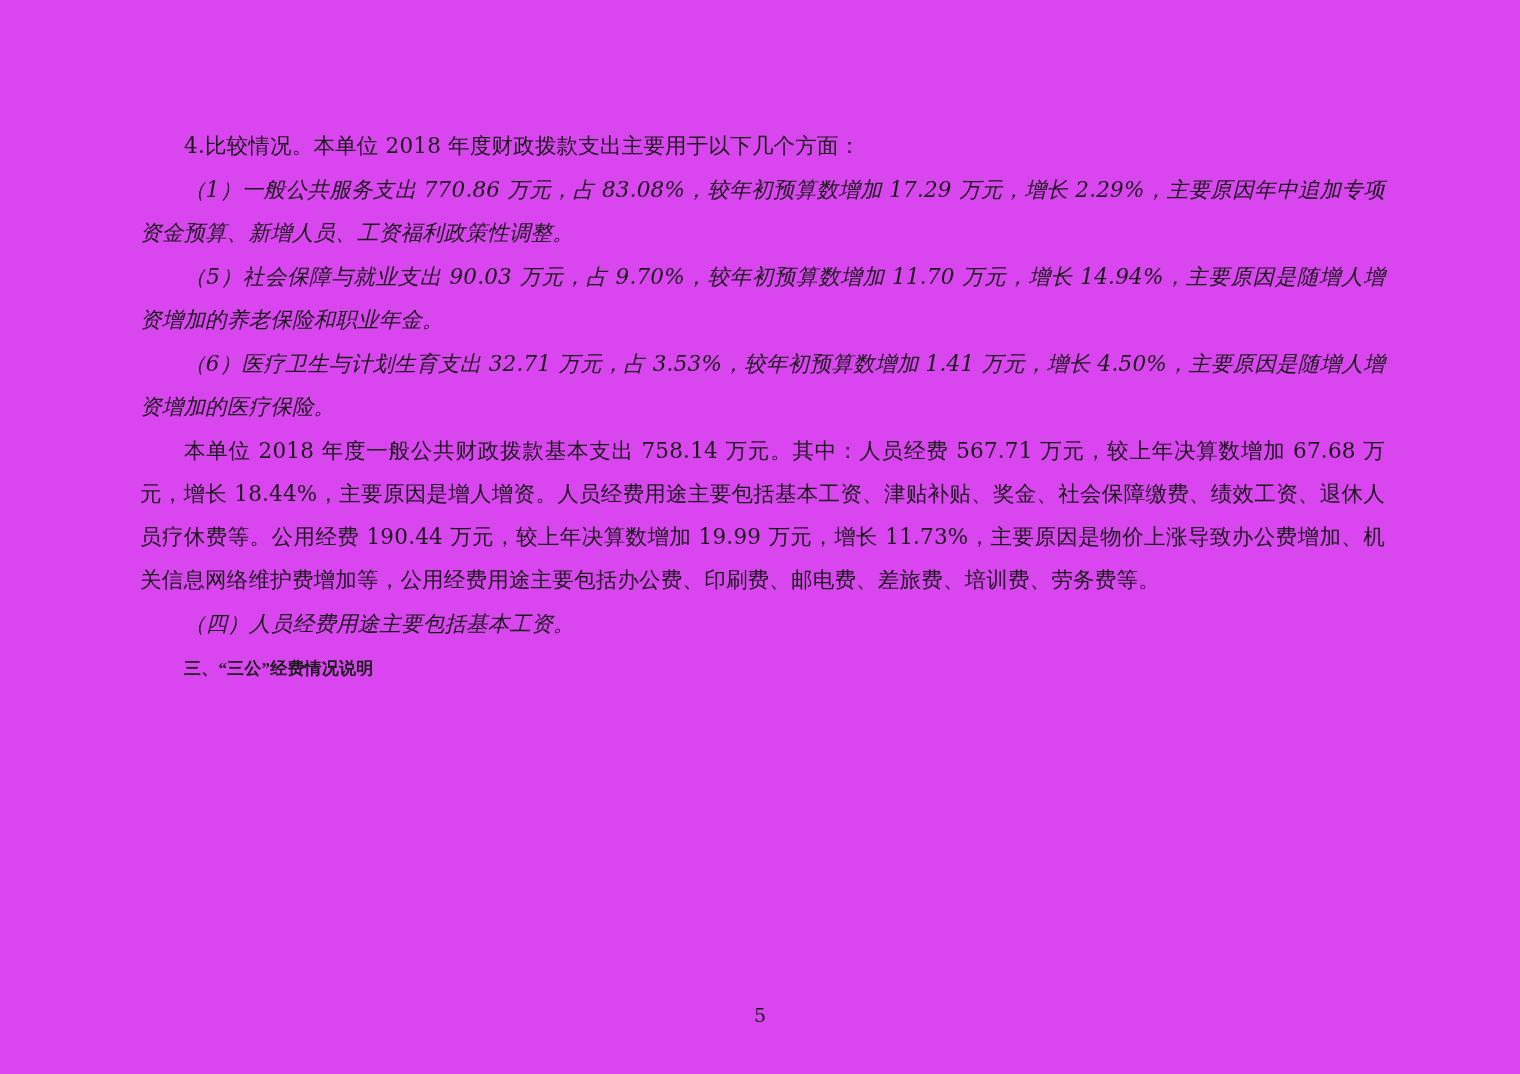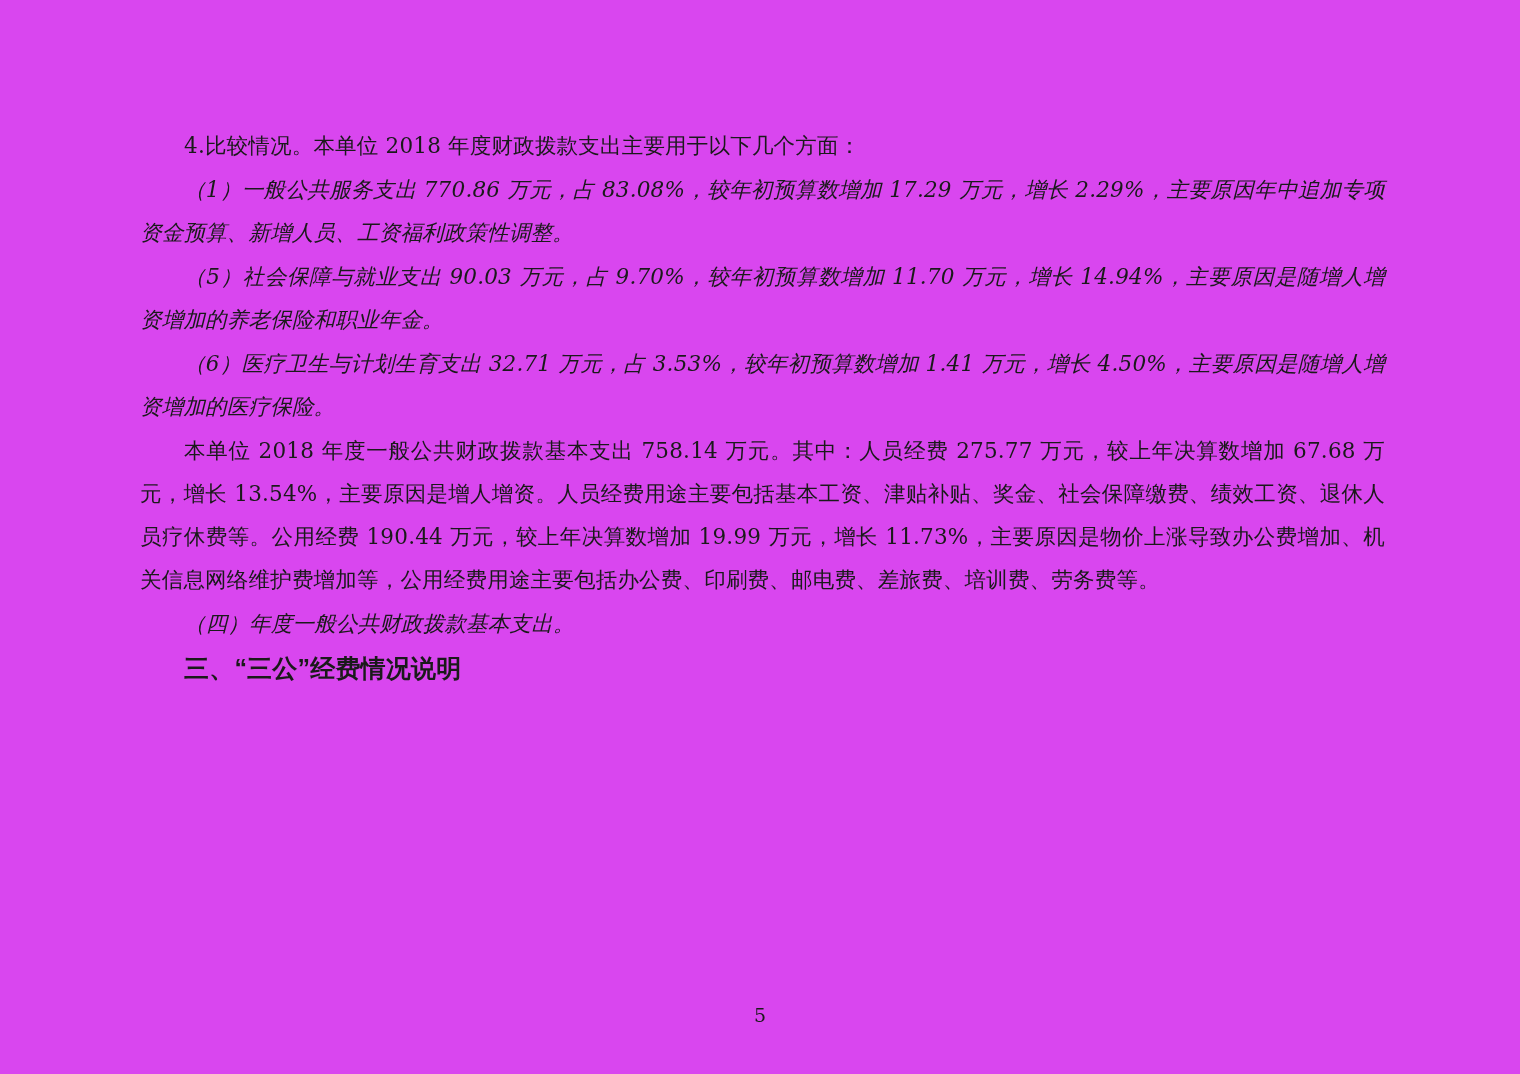--- a/index.html
+++ b/index.html
@@ -35,22 +35,22 @@
   .indent {
     text-indent: 44px;
   }
   .indent-paren {
     text-indent: 44px;
     font-style: italic;
   }
   .heading {
     font-weight: bold;
     text-indent: 44px;
-    font-family: Liberation Sans, sans-serif;
-    font-size: 25px;
+    font-family: Liberation Serif, serif;
+    font-size: 17px;
     line-height: 43px;
     margin-top: 2px;
   }
   .pagenum {
     position: absolute;
     left: 0;
     right: 0;
     top: 1004px;
     text-align: center;
     font-size: 19px;
@@ -61,20 +61,20 @@
 </head>
 <body>
 
 <div class="page">
   <div class="content">
 
     <p class="indent">4.比较情况。本单位 2018 年度财政拨款支出主要用于以下几个方面：</p>
     <p class="indent-paren">（1）一般公共服务支出 770.86 万元，占 83.08%，较年初预算数增加 17.29 万元，增长 2.29%，主要原因年中追加专项资金预算、新增人员、工资福利政策性调整。</p>
     <p class="indent-paren">（5）社会保障与就业支出 90.03 万元，占 9.70%，较年初预算数增加 11.70 万元，增长 14.94%，主要原因是随增人增资增加的养老保险和职业年金。</p>
     <p class="indent-paren">（6）医疗卫生与计划生育支出 32.71 万元，占 3.53%，较年初预算数增加 1.41 万元，增长 4.50%，主要原因是随增人增资增加的医疗保险。</p>
-    <p class="indent">本单位 2018 年度一般公共财政拨款基本支出 758.14 万元。其中：人员经费 275.77 万元，较上年决算数增加 67.68 万元，增长 13.54%，主要原因是增人增资。人员经费用途主要包括基本工资、津贴补贴、奖金、社会保障缴费、绩效工资、退休人员疗休费等。公用经费 190.44 万元，较上年决算数增加 19.99 万元，增长 11.73%，主要原因是物价上涨导致办公费增加、机关信息网络维护费增加等，公用经费用途主要包括办公费、印刷费、邮电费、差旅费、培训费、劳务费等。</p>
-    <p class="indent-paren">（四）年度一般公共财政拨款基本支出。</p>
+    <p class="indent">本单位 2018 年度一般公共财政拨款基本支出 758.14 万元。其中：人员经费 567.71 万元，较上年决算数增加 67.68 万元，增长 18.44%，主要原因是增人增资。人员经费用途主要包括基本工资、津贴补贴、奖金、社会保障缴费、绩效工资、退休人员疗休费等。公用经费 190.44 万元，较上年决算数增加 19.99 万元，增长 11.73%，主要原因是物价上涨导致办公费增加、机关信息网络维护费增加等，公用经费用途主要包括办公费、印刷费、邮电费、差旅费、培训费、劳务费等。</p>
+    <p class="indent-paren">（四）人员经费用途主要包括基本工资。</p>
     <p class="heading">三、“三公”经费情况说明</p>
 
   </div>
 
   <div class="pagenum">5</div>
 </div>
 
 </body></html>

